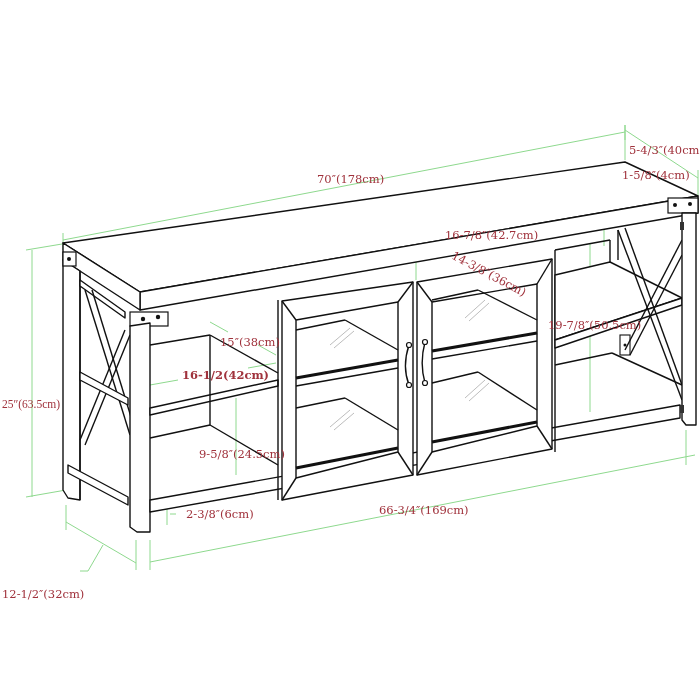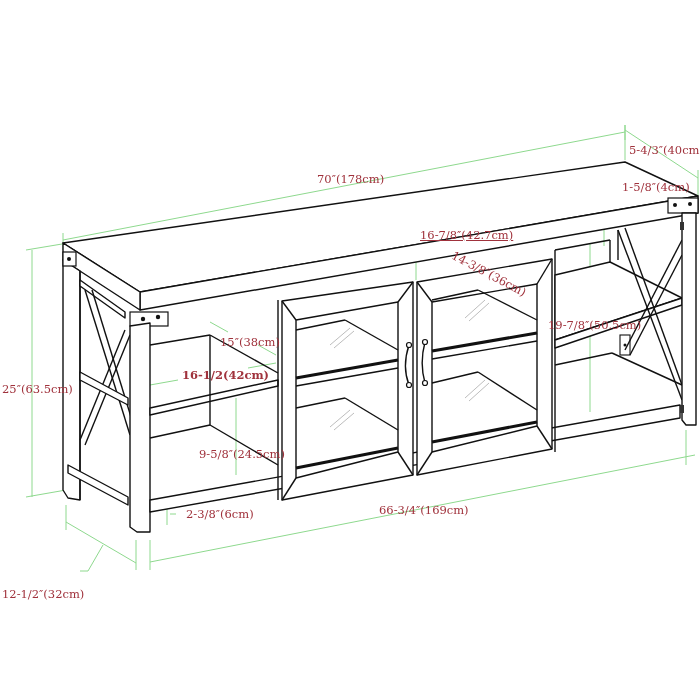--- a/index.html
+++ b/index.html
@@ -190,23 +190,23 @@
     <circle cx="675" cy="205" r="2" fill="#111"></circle>
     <circle cx="690" cy="204" r="2" fill="#111"></circle>
     <polygon class="fill-w" points="682,213 696,213 696,425 686,425 682,420"></polygon>
     <rect x="680" y="222" width="4" height="8" fill="#333"></rect>
     <rect x="680" y="405" width="4" height="8" fill="#333"></rect>
   </g>
 </svg>
 
 <span class="label" style="left:317px; top:174px;">70″(178cm)</span>
 <span class="label" style="left:629px; top:145px;">5-4/3″(40cm)</span>
-<span class="label" style="left:622px; top:182px;text-align:center;">1-5/8″(4cm)</span>
-<span class="label" style="left:420px; top:230px;text-decoration:underline;">16-7/8″(42.7cm)</span>
+<span class="label" style="left:622px; top:170px;text-align:center;">1-5/8″(4cm)</span>
+<span class="label" style="left:445px; top:230px;">16-7/8″(42.7cm)</span>
 <span class="label" style="left:455px; top:250px; transform:rotate(28deg); transform-origin:left top;">14-3/8″(36cm)</span>
 <span class="label" style="left:548px; top:320px;text-align:right;">19-7/8″(50.5cm)</span>
-<span class="label" style="left:2px; top:384px;">25″(63.5cm)</span>
+<span class="label" style="left:2px; top:399px;font-family:Liberation Serif, serif;">25″(63.5cm)</span>
 <span class="label" style="left:220px; top:337px;">15″(38cm)</span>
 <span class="label" style="left:182px; top:370px;font-weight:bold;">16-1/2(42cm)</span>
 <span class="label" style="left:199px; top:433px;margin-top:16px;">9-5/8″(24.5cm)</span>
 <span class="label" style="left:186px; top:509px;">2-3/8″(6cm)</span>
 <span class="label" style="left:379px; top:505px;">66-3/4″(169cm)</span>
 <span class="label" style="left:2px; top:589px;">12-1/2″(32cm)</span>
 
 </body></html>

